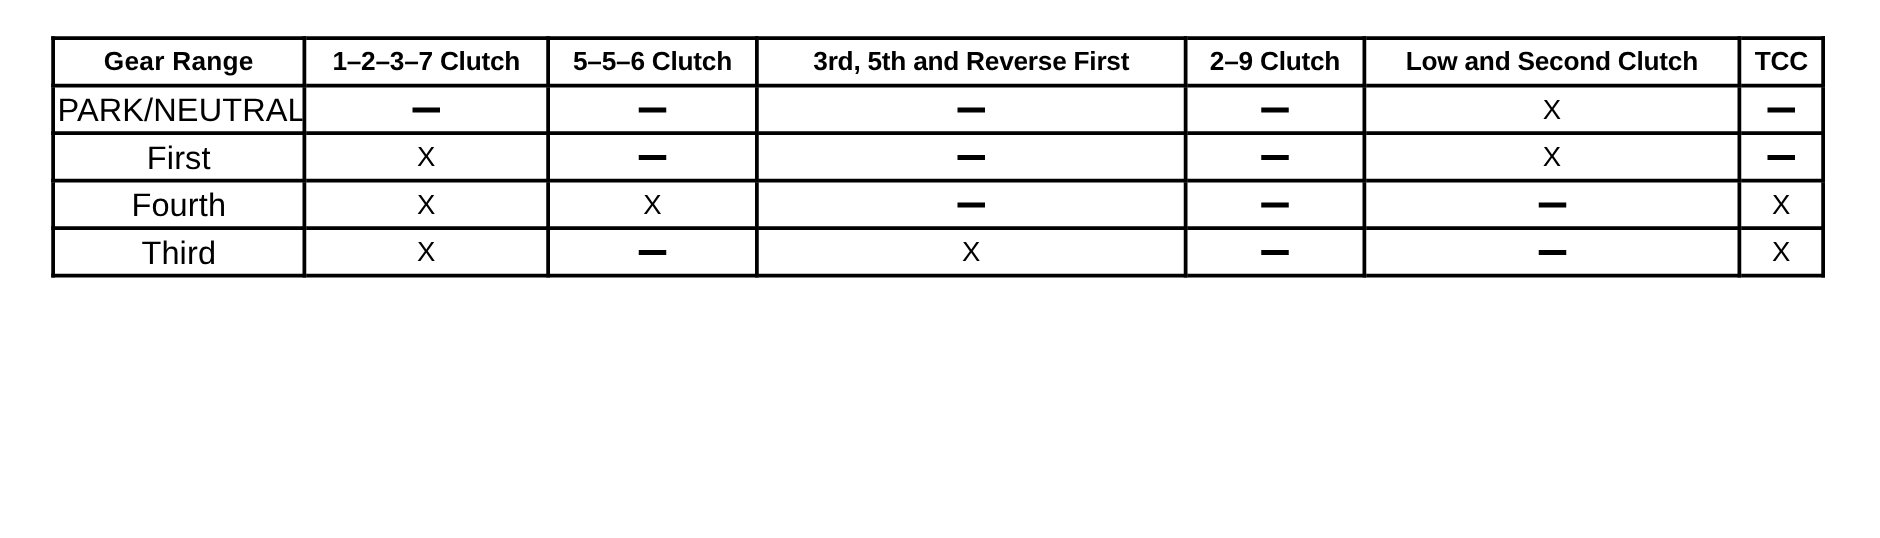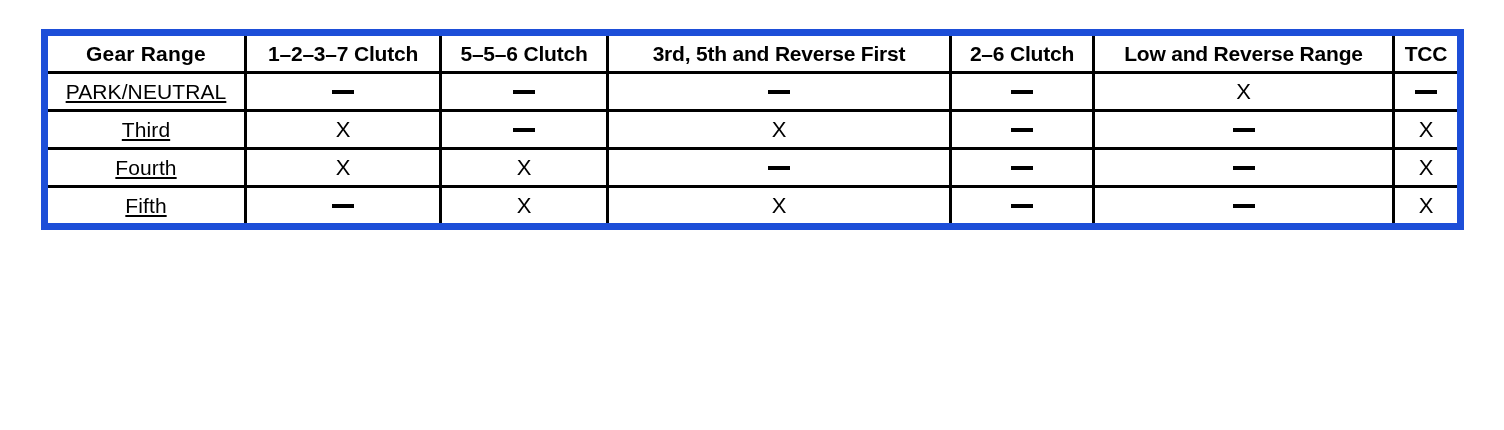--- a/index.html
+++ b/index.html
@@ -17,21 +17,21 @@
   #table-wrap {
     position: absolute;
     left: 41px;
     top: 29px;
     width: 1416px;
   }
   table.clutch-table {
     border-collapse: collapse;
     table-layout: fixed;
     width: 1416px;
-    border: 7px solid #1d4ed8;
+    border: 1px solid #1d4ed8;
   }
   table.clutch-table td,
   table.clutch-table th {
     border: 3px solid #000;
     height: 35px;
     padding: 0 2px;
     text-align: center;
     vertical-align: middle;
     font-weight: normal;
     font-size: 21px;
@@ -41,23 +41,22 @@
   }
   table.clutch-table thead th {
     font-weight: bold;
     font-size: 21px;
     letter-spacing: -0.2px;
   }
   table.clutch-table thead th.hdr-gear-range {
     letter-spacing: 0.2px;
   }
   table.clutch-table tbody td.gear-label {
-    font-size: 21px;
+    font-size: 26px;
     letter-spacing: 0.1px;
-    text-decoration: underline;
   }
   table.clutch-table tbody td.mark {
     font-size: 22px;
   }
   .mark-dash {
     display: inline-block;
     width: 22px;
     height: 4px;
     background: #000;
     vertical-align: middle;
@@ -86,57 +85,57 @@
       <col class="c4">
         <col class="c5">
         <col class="c6">
     </colgroup>
     <thead>
       <tr>
         <th class="hdr-gear-range">Gear Range</th>
         <th>1–2–3–7 Clutch</th>
         <th>5–5–6 Clutch</th>
         <th>3rd, 5th and Reverse First</th>
-        <th>2–6 Clutch</th>
-        <th>Low and Reverse Range</th>
+        <th>2–9 Clutch</th>
+        <th>Low and Second Clutch</th>
         <th>TCC</th>
       </tr>
     </thead>
     <tbody id="table-body">
         <tr>
           <td class="gear-label">PARK/NEUTRAL</td>
           <td class="mark"><span class="mark-dash"></span></td>
           <td class="mark"><span class="mark-dash"></span></td>
           <td class="mark"><span class="mark-dash"></span></td>
           <td class="mark"><span class="mark-dash"></span></td>
           <td class="mark">X</td>
           <td class="mark"><span class="mark-dash"></span></td>
         </tr>
         <tr>
-          <td class="gear-label">Third</td>
+          <td class="gear-label">First</td>
           <td class="mark">X</td>
+          <td class="mark"><span class="mark-dash"></span></td>
+          <td class="mark"><span class="mark-dash"></span></td>
           <td class="mark"><span class="mark-dash"></span></td>
           <td class="mark">X</td>
           <td class="mark"><span class="mark-dash"></span></td>
-          <td class="mark"><span class="mark-dash"></span></td>
-          <td class="mark">X</td>
         </tr>
         <tr>
           <td class="gear-label">Fourth</td>
           <td class="mark">X</td>
           <td class="mark">X</td>
           <td class="mark"><span class="mark-dash"></span></td>
           <td class="mark"><span class="mark-dash"></span></td>
           <td class="mark"><span class="mark-dash"></span></td>
           <td class="mark">X</td>
         </tr>
         <tr>
-          <td class="gear-label">Fifth</td>
+          <td class="gear-label">Third</td>
+          <td class="mark">X</td>
           <td class="mark"><span class="mark-dash"></span></td>
-          <td class="mark">X</td>
           <td class="mark">X</td>
           <td class="mark"><span class="mark-dash"></span></td>
           <td class="mark"><span class="mark-dash"></span></td>
           <td class="mark">X</td>
         </tr>
       </tbody>
   </table>
 </div>
 
 </body></html>

